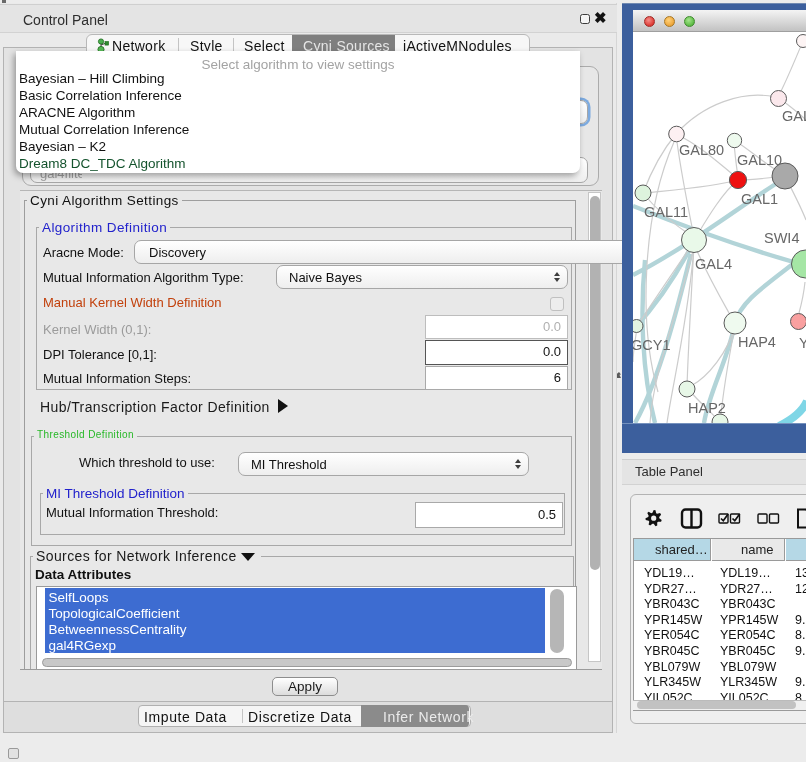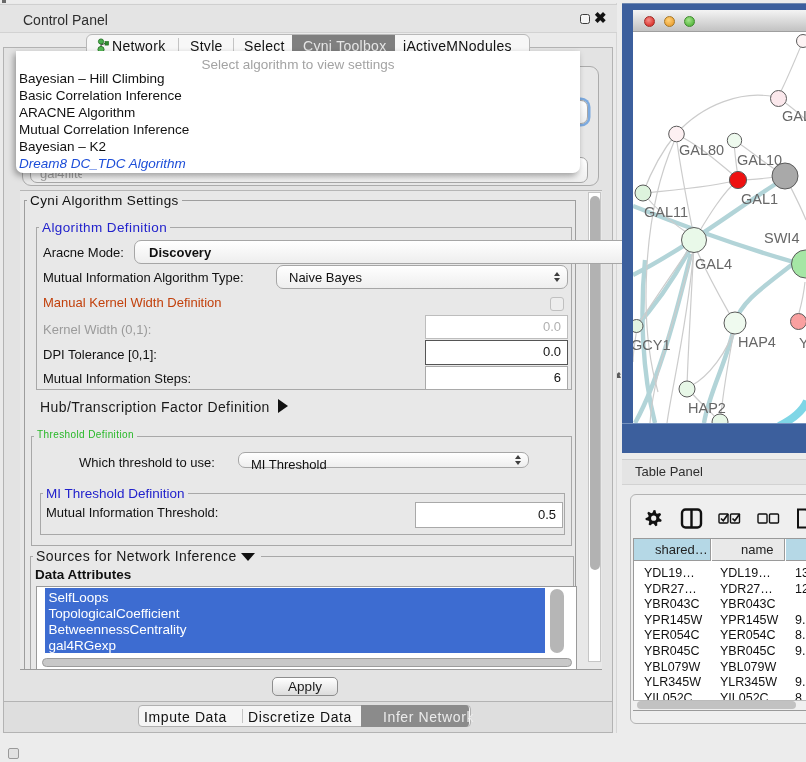--- a/index.html
+++ b/index.html
@@ -43,21 +43,21 @@
     <circle cx="6" cy="4.5" r="2.6" fill="#4caf50" stroke="#1c6b1c" stroke-width="0.8"></circle>
     <circle cx="6" cy="12.5" r="3.1" fill="#57b857" stroke="#1c6b1c" stroke-width="0.8"></circle>
     <rect x="10" y="4.5" width="3.6" height="3.6" fill="#2f8a2f" stroke="#1c6b1c" stroke-width="0.6"></rect>
   </svg>
   <div class="abs tab" style="left:112px;top:38px;">Network</div>
   <div class="abs sep" style="left:178px;top:38px;height:16px;"></div>
   <div class="abs tab" style="left:190px;top:38px;">Style</div>
   <div class="abs sep" style="left:233px;top:38px;height:16px;"></div>
   <div class="abs tab" style="left:244px;top:38px;">Select</div>
   <div class="abs" style="left:292px;top:35px;width:103px;height:22px;background:#7f7f7f;"></div>
-  <div class="abs tab" style="left:303px;top:38px;color:#e6e6e6;">Cyni Toolbox</div>
+  <div class="abs tab" style="left:303px;top:38px;color:#e6e6e6;">Cyni Sources</div>
   <div class="abs tab" style="left:403px;top:38px;">jActiveMNodules</div>
 
   <div class="abs" style="left:22px;top:66px;width:577px;height:120px;background:#e7e7e7;border:1px solid #ababab;border-radius:9px;"></div>
 
   <div class="abs combo" style="left:140px;top:100px;width:448px;height:24px;box-shadow:0 0 0 2.5px rgba(90,150,220,0.75);"></div>
 
   <div class="abs combo" style="left:30px;top:157px;width:558px;height:26px;">
     <div style="position:absolute;left:9px;top:8px;width:42px;overflow:hidden;white-space:nowrap;font-size:13px;color:#a0a0a0;">gal4filtered.sif (Yeast network)</div>
   </div>
 
@@ -66,21 +66,21 @@
   <div class="abs" style="left:588px;top:192px;width:13px;height:470px;background:#ffffff;border:1px solid #c6c6c6;"></div>
   <div class="abs" style="left:590px;top:196px;width:9.5px;height:374px;background:#b2b2b2;border-radius:5px;"></div>
 
   <div class="abs" style="left:24px;top:200px;width:552px;height:470px;border:1px solid #9e9e9e;border-bottom:none;"></div>
   <div class="abs" style="left:27px;top:193px;background:#e8e8e8;padding:0 3px;font-size:13.5px;letter-spacing:0.4px;color:#111;">Cyni Algorithm Settings</div>
 
   <div class="abs" style="left:36px;top:227px;width:536px;height:163px;border:1px solid #a8a8a8;"></div>
   <div class="abs" style="left:39px;top:220px;background:#e8e8e8;padding:0 3px;font-size:13.5px;letter-spacing:0.4px;color:#2222cc;">Algorithm Definition</div>
 
   <div class="abs lbl b" style="left:43px;top:245px;">Aracne Mode:</div>
-  <div class="abs combo" style="left:134px;top:240px;width:504px;height:24px;font-weight:bold;">
+  <div class="abs combo" style="left:134px;top:240px;width:504px;height:24px;">
     <div style="position:absolute;left:14px;top:4px;font-size:13px;color:#111;">Discovery</div>
     <div class="carets">
         <div class="up"></div>
         <div class="dn"></div>
       </div>
   </div>
   <div class="abs lbl b" style="left:43px;top:270px;">Mutual Information Algorithm Type:</div>
   <div class="abs combo" style="left:276px;top:265px;width:292px;height:24px;">
     <div style="position:absolute;left:12px;top:4px;font-size:13px;color:#111;">Naive Bayes</div>
     <div class="carets">
@@ -96,21 +96,21 @@
   <div class="abs field" style="left:425px;top:340px;width:143px;height:25px;border:1.5px solid #555;line-height:22px;">0.0</div>
   <div class="abs lbl b" style="left:43px;top:371px;">Mutual Information Steps:</div>
   <div class="abs field" style="left:425px;top:366px;width:143px;height:24px;line-height:22px;">6</div>
 
   <div class="abs" style="left:40px;top:399px;font-size:14px;letter-spacing:0.4px;color:#1a1a1a;">Hub/Transcription Factor Definition</div>
   <div class="abs" style="left:278px;top:399px;width:0;height:0;border-top:7px solid transparent;border-bottom:7px solid transparent;border-left:10px solid #111;"></div>
 
   <div class="abs" style="left:31px;top:436px;width:541px;height:110px;border:1px solid #a8a8a8;"></div>
   <div class="abs" style="left:34px;top:429px;background:#e8e8e8;padding:0 3px;font-size:10px;letter-spacing:0.4px;color:#27b827;">Threshold Definition</div>
   <div class="abs lbl b" style="left:79px;top:455px;">Which threshold to use:</div>
-  <div class="abs combo" style="left:238px;top:452px;width:291px;height:16px;text-align:center;">
+  <div class="abs combo" style="left:238px;top:452px;width:291px;height:24px;text-align:center;">
     <div style="position:absolute;left:12px;top:4px;font-size:13px;color:#111;">MI Threshold</div>
     <div class="carets">
         <div class="up"></div>
         <div class="dn"></div>
       </div>
   </div>
 
   <div class="abs" style="left:40px;top:493px;width:525px;height:42px;border:1px solid #a8a8a8;"></div>
   <div class="abs" style="left:43px;top:486px;background:#e8e8e8;padding:0 3px;font-size:13.5px;color:#2222cc;">MI Threshold Definition</div>
   <div class="abs lbl b" style="left:46px;top:505px;">Mutual Information Threshold:</div>
@@ -146,21 +146,21 @@
 
   <div class="abs" style="left:8px;top:748px;width:11px;height:11px;border:1px solid #9a9a9a;background:#e2e2e2;border-radius:2px;"></div>
 
   <div class="abs" style="left:16px;top:51px;width:564px;height:122px;background:#ffffff;border-radius:0 0 7px 7px;box-shadow:-2px 3px 6px rgba(0,0,0,0.35);"></div>
   <div class="abs" style="left:16px;top:56.5px;width:564px;text-align:center;font-size:13.5px;color:#a3a3a3;">Select algorithm to view settings</div>
   <div class="abs" style="left:19px;top:71px;font-size:13.5px;color:#111;">Bayesian – Hill Climbing</div>
   <div class="abs" style="left:19px;top:88px;font-size:13.5px;color:#111;">Basic Correlation Inference</div>
   <div class="abs b" style="left:19px;top:105px;font-size:13.5px;color:#111;">ARACNE Algorithm</div>
   <div class="abs" style="left:19px;top:122px;font-size:13.5px;color:#111;">Mutual Correlation Inference</div>
   <div class="abs" style="left:19px;top:139px;font-size:13.5px;color:#111;">Bayesian – K2</div>
-  <div class="abs" style="left:19px;top:155.5px;font-size:13.5px;color:#1d4ed8;font-style:italic;">Dream8 DC_TDC Algorithm</div>
+  <div class="abs" style="left:19px;top:155.5px;font-size:13.5px;color:#14532d;">Dream8 DC_TDC Algorithm</div>
 
   <div class="abs" style="left:622px;top:3px;width:184px;height:450px;background:#3c5f9d;border-top:1.5px solid #7089b1;"></div>
   <div class="abs" style="left:633px;top:10px;width:173px;height:22px;background:linear-gradient(#f4f4f4,#c2c2c2);border-bottom:1px solid #9f9f9f;"></div>
   <div class="abs" style="left:643.5px;top:16px;width:11px;height:11px;border-radius:50%;background:radial-gradient(circle at 40% 35%,#f58e8a,#dd3a34 70%);border:0.5px solid #a02a26;"></div>
   <div class="abs" style="left:663.5px;top:16px;width:11px;height:11px;border-radius:50%;background:radial-gradient(circle at 40% 35%,#ffd27a,#eda53a 70%);border:0.5px solid #a87722;"></div>
   <div class="abs" style="left:683.5px;top:16px;width:11px;height:11px;border-radius:50%;background:radial-gradient(circle at 40% 35%,#a5e58d,#5dbb45 70%);border:0.5px solid #3f8a2e;"></div>
   <div class="abs" style="left:622px;top:423px;width:184px;height:1px;background:#7591bd;"></div>
 
   <svg class="abs" style="left:633px;top:32px;" width="173" height="391" viewBox="0 0 173 391">
     <rect x="0" y="0" width="173" height="391" fill="#ffffff"></rect>

